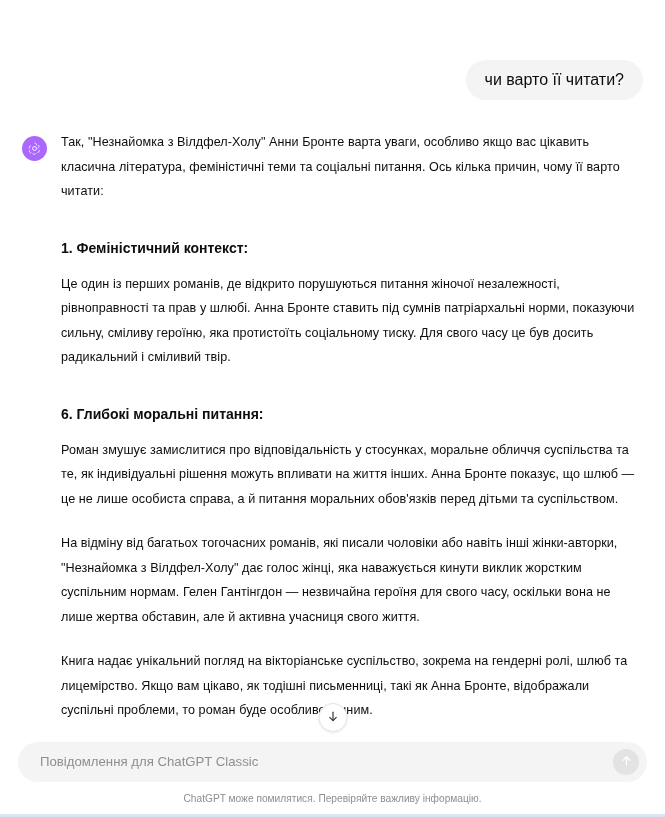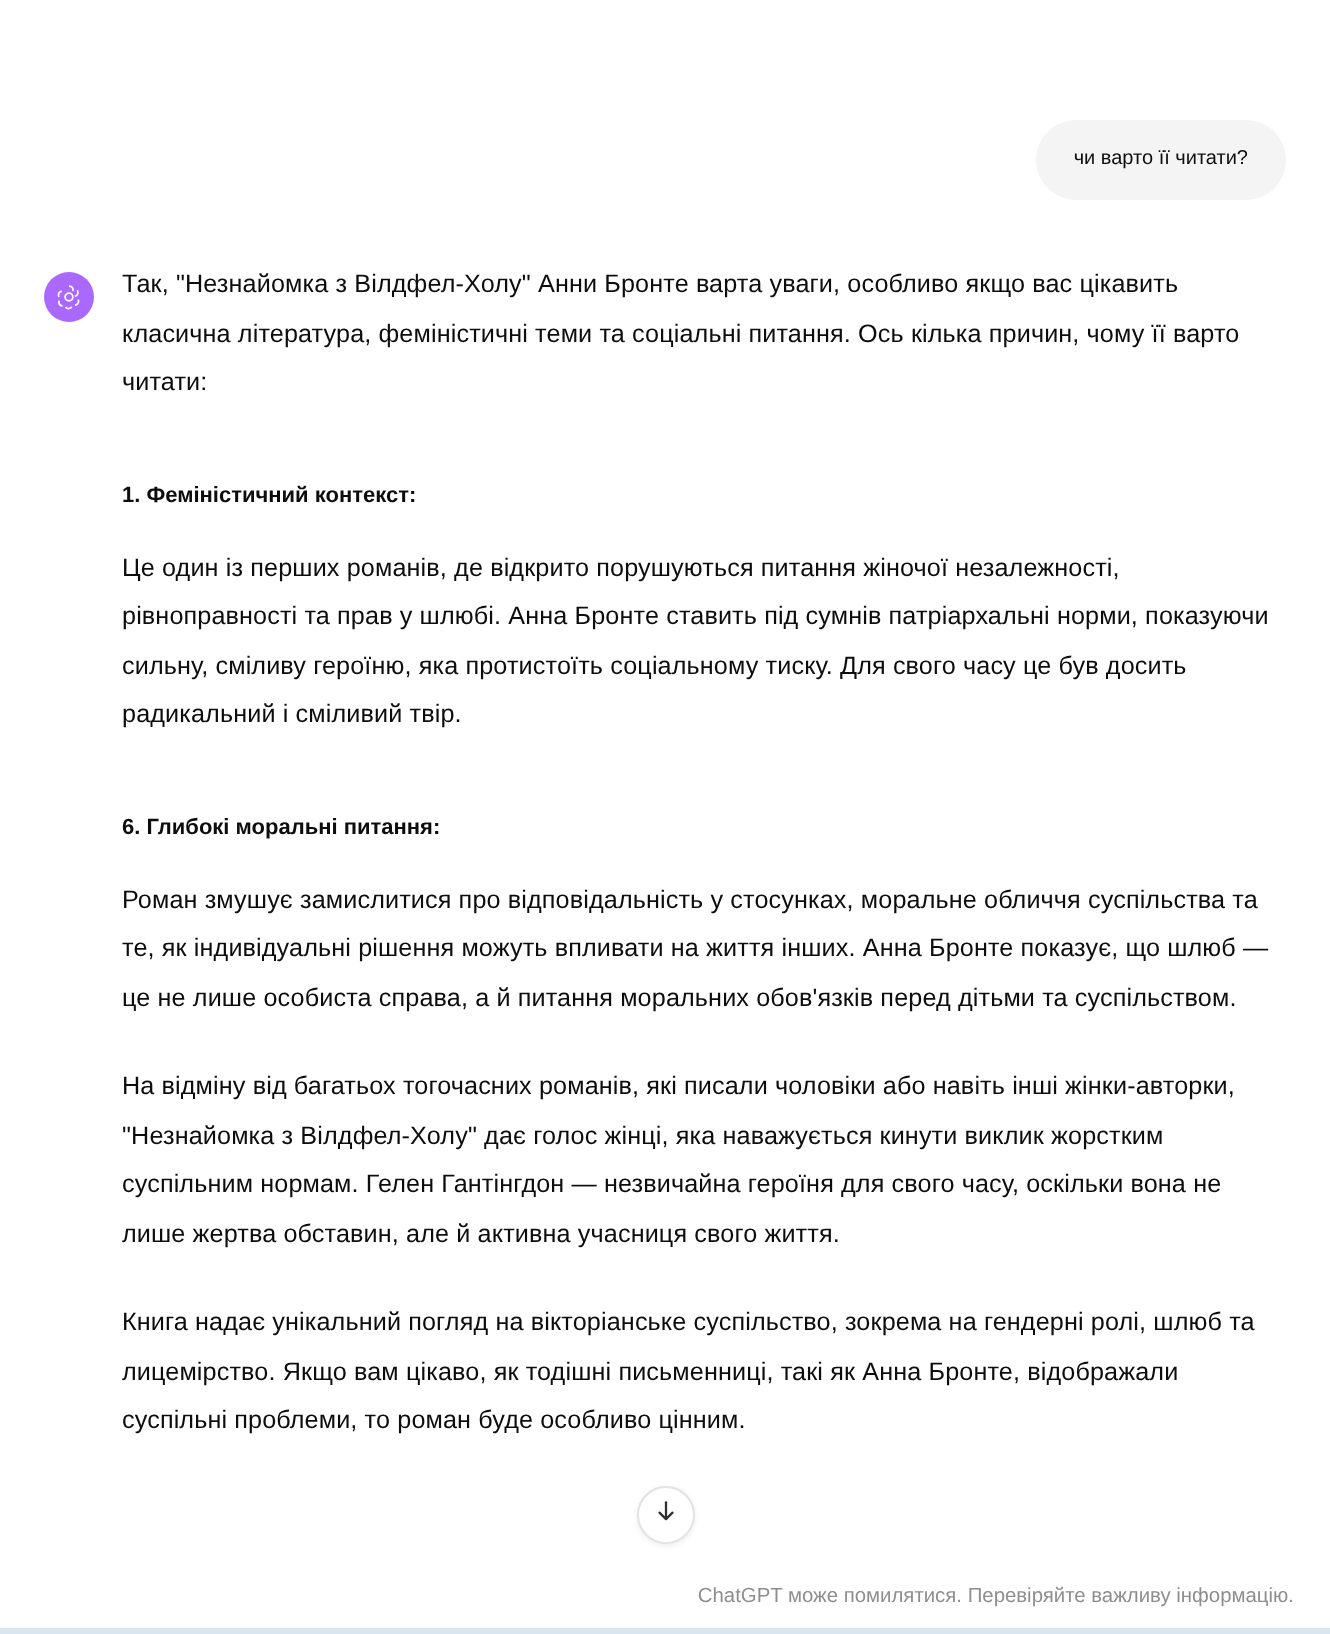--- a/index.html
+++ b/index.html
@@ -40,21 +40,21 @@
   
   .user-turn {
     display: flex;
     justify-content: flex-end;
     margin-bottom: 28px;
   }
   .user-bubble {
     background: #f4f4f4;
     border-radius: 20px;
     padding: 10px 19px 11px 19px;
-    font-size: 10px;
+    font-size: 16px;
     line-height: 19px;
     color: #0d0d0d;
     max-width: 440px;
     word-wrap: break-word;
   }
 
   
   .assistant-turn {
     display: flex;
     align-items: flex-start;
@@ -83,21 +83,21 @@
   .assistant-body p {
     margin: 0 0 20px 0;
     font-size: 12.6px;
     line-height: 24.5px;
     color: #0d0d0d;
     letter-spacing: 0.005em;
   }
 
   .assistant-body h3 {
     margin: 34px 0 13px 0;
-    font-size: 11px;
+    font-size: 14px;
     font-weight: bold;
     line-height: 21px;
     color: #0d0d0d;
   }
   .assistant-body h3:first-child { margin-top: 0; }
 
   
   .scroll-bottom-btn {
     position: absolute;
     left: 50%;
@@ -155,21 +155,21 @@
     background: #e3e3e3;
     border: none;
     display: flex;
     align-items: center;
     justify-content: center;
     cursor: default;
     padding: 0;
   }
 
   .disclaimer {
-    text-align: right;
+    text-align: center;
     font-size: 10.2px;
     color: #8e8e8e;
     padding: 10px 0 0 0;
     line-height: 14px;
   }
 
   .bottom-rule {
     height: 3px;
     width: 100%;
     background: #d9e6f2;
@@ -228,20 +228,31 @@
       <span>
         <svg width="13" height="13" viewBox="0 0 24 24" fill="none" stroke="#2f2f2f" stroke-width="2.1" stroke-linecap="round" stroke-linejoin="round">
           <line x1="12" y1="4" x2="12" y2="19"></line>
           <polyline points="6,13.5 12,19.5 18,13.5"></polyline>
         </svg>
       </span>
     </div>
   </div>
 
   <div class="composer-wrap">
+    <div class="composer">
+      <input class="composer-input" type="text" placeholder="Повідомлення для ChatGPT Classic" style="">
+      <button class="send-button">
+        <span>
+          <svg width="13" height="13" viewBox="0 0 24 24" fill="none" stroke="#ffffff" stroke-width="2.3" stroke-linecap="round" stroke-linejoin="round">
+            <line x1="12" y1="20" x2="12" y2="5"></line>
+            <polyline points="5.5,11.5 12,5 18.5,11.5"></polyline>
+          </svg>
+        </span>
+      </button>
+    </div>
 
     <div class="disclaimer">ChatGPT може помилятися. Перевіряйте важливу інформацію.</div>
   </div>
 
   <div class="bottom-spacer"></div>
   <div class="bottom-rule"></div>
 
 </div>
 
 </body></html>

